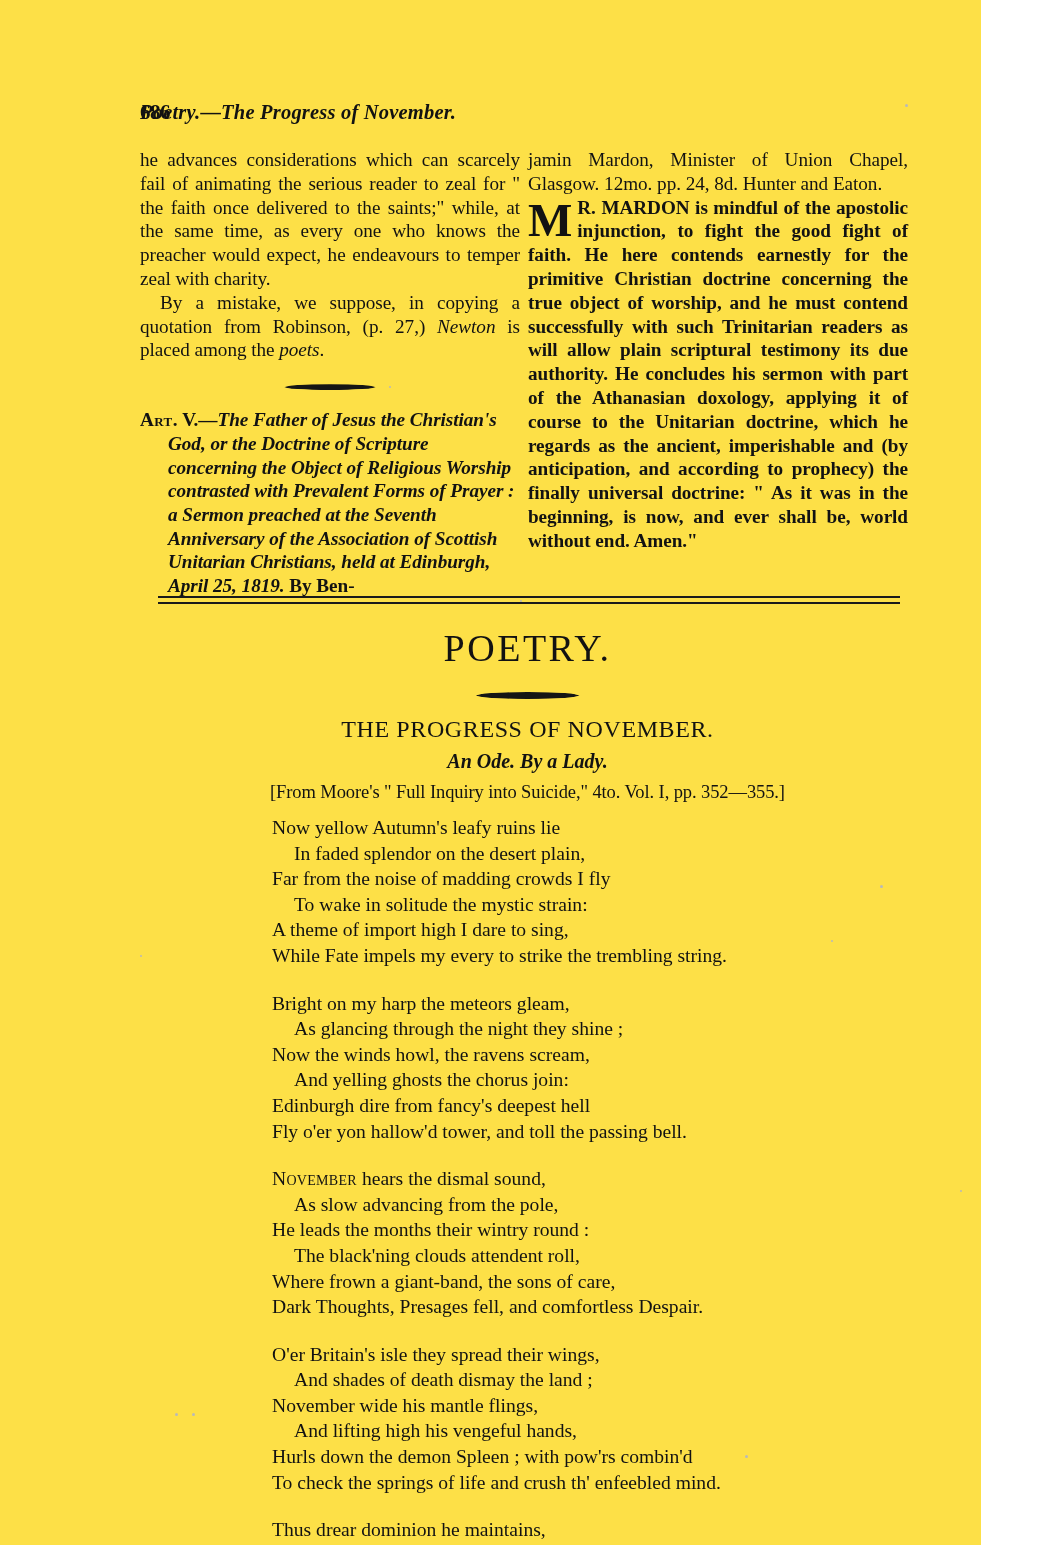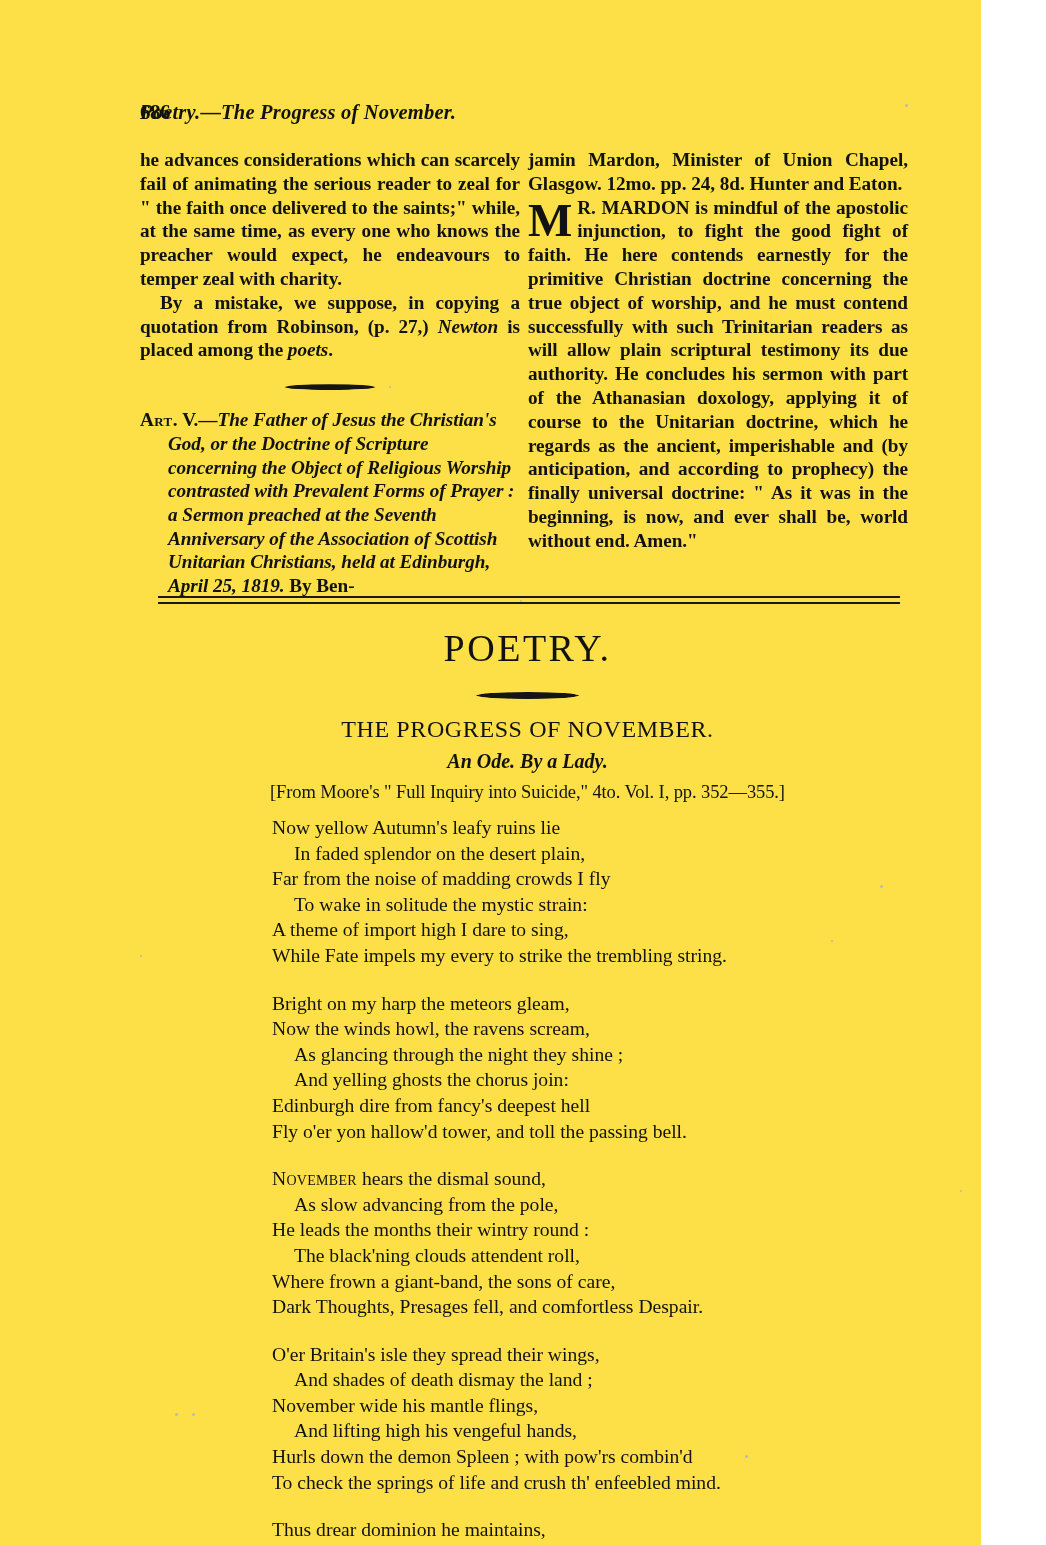--- a/index.html
+++ b/index.html
@@ -64,21 +64,21 @@
     width: 380px;
   }
   .col-left  { left: 0px; }
   .col-right { left: 388px; }
 
   .body-p {
     margin: 0 0 0 0;
     font-size: 19.2px;
     line-height: 23.8px;
     text-align: justify;
-    font-weight: bold;
+    font-weight: normal;
     letter-spacing: -0.05px;
   }
   .body-p.indent { text-indent: 20px; }
   .body-p i { font-style: italic; }
 
   
   .ornament {
     position: relative;
     height: 22px;
     margin: 14px 0 10px 0;
@@ -265,22 +265,22 @@
         <div class="stanza">
           <div class="verse">Now yellow Autumn's leafy ruins lie</div>
           <div class="verse ind">In faded splendor on the desert plain,</div>
           <div class="verse">Far from the noise of madding crowds I fly</div>
           <div class="verse ind">To wake in solitude the mystic strain:</div>
           <div class="verse">A theme of import high I dare to sing,</div>
           <div class="verse">While Fate impels my every to strike the trembling string.</div>
         </div>
         <div class="stanza">
           <div class="verse">Bright on my harp the meteors gleam,</div>
+          <div class="verse ind">As glancing through the night they shine ;</div>
           <div class="verse">Now the winds howl, the ravens scream,</div>
-          <div class="verse ind">As glancing through the night they shine ;</div>
           <div class="verse ind">And yelling ghosts the chorus join:</div>
           <div class="verse">Edinburgh dire from fancy's deepest hell</div>
           <div class="verse">Fly o'er yon hallow'd tower, and toll the passing bell.</div>
         </div>
         <div class="stanza">
           <div class="verse"><span class="sc">November</span> hears the dismal sound,</div>
           <div class="verse ind">As slow advancing from the pole,</div>
           <div class="verse">He leads the months their wintry round :</div>
           <div class="verse ind">The black'ning clouds attendent roll,</div>
           <div class="verse">Where frown a giant-band, the sons of care,</div>

